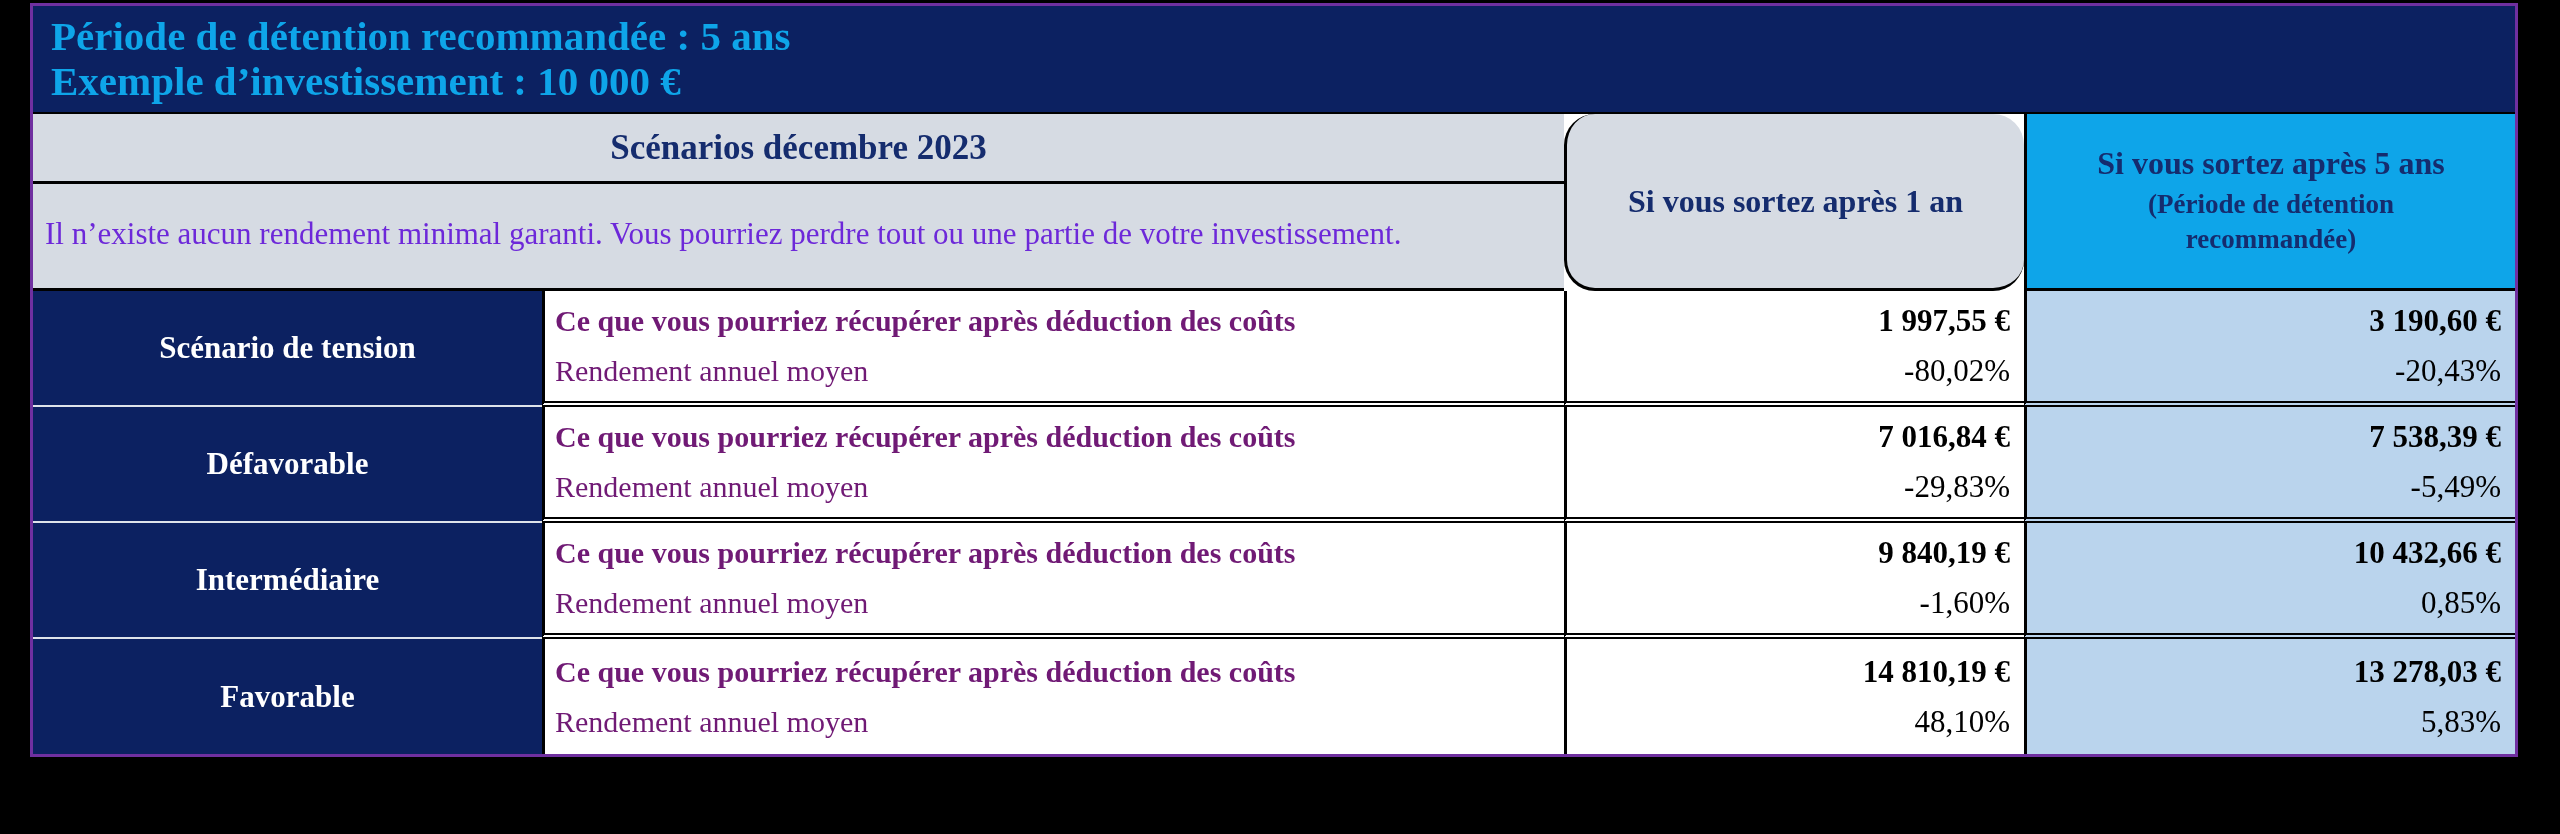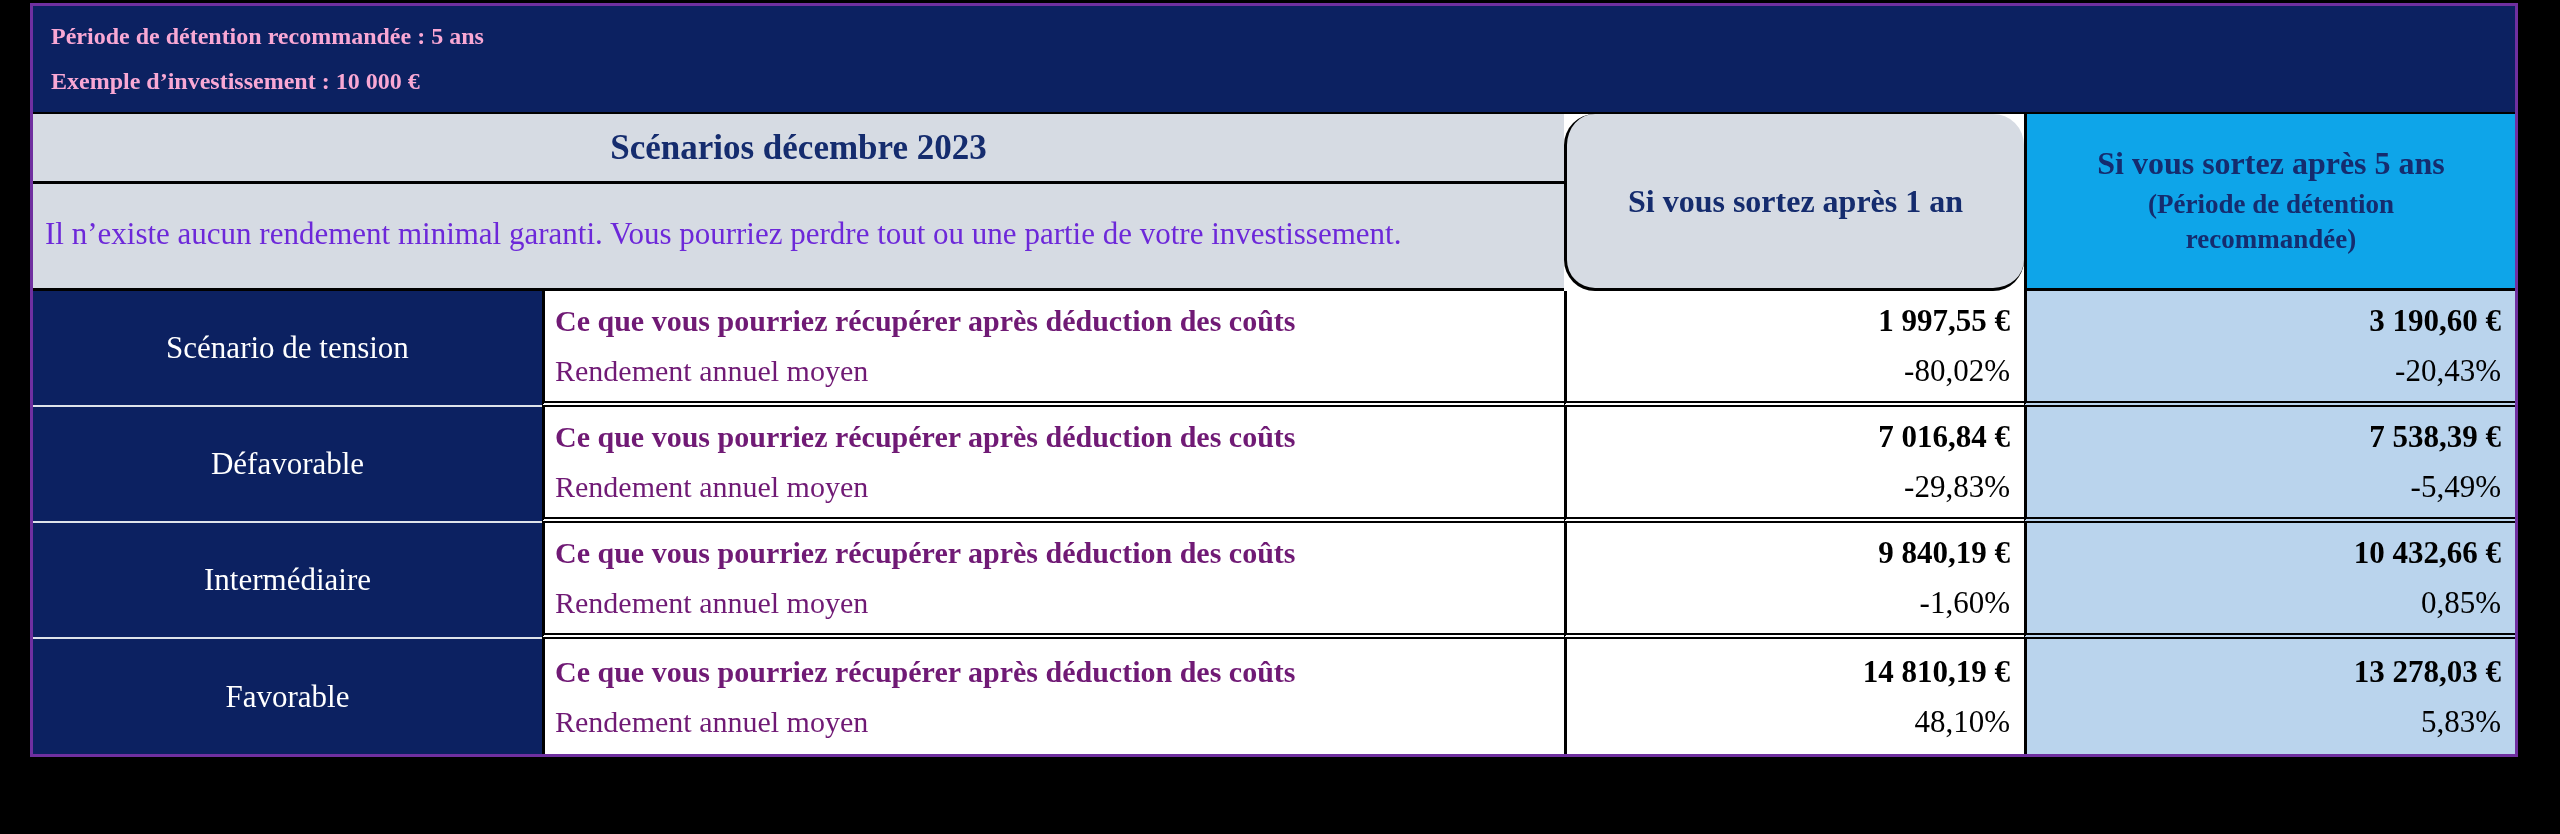--- a/index.html
+++ b/index.html
@@ -12,22 +12,22 @@
     border:3px solid #7030a0;
     display:grid;
     grid-template-columns:509px 1022px 460px 491px;
     grid-template-rows:108px 70px 107px 116px 116px 116px 115px;
     background:#fff;
   }
   .cell{box-sizing:border-box;display:flex;flex-direction:column;justify-content:center;}
 
   
   .c-top{
-    grid-area:1/1/2/5;background:#0c2161;color:#f9a8d4;font-weight:bold;
-    font-size:24px;line-height:45px;padding-left:18px;border-bottom:2px solid #000;
+    grid-area:1/1/2/5;background:#0c2161;color:#0ea5e9;font-weight:bold;
+    font-size:41px;line-height:45px;padding-left:18px;border-bottom:2px solid #000;
   }
 
   
   .c-scent{
     grid-area:2/1/3/3;background:#d6dbe3;color:#152c6e;font-weight:bold;
     font-size:35px;align-items:center;text-align:center;border-bottom:3px solid #000;
   }
 
   
   .c-note{
@@ -42,21 +42,21 @@
   }
   .c-h5{
     grid-area:2/4/4/5;background:#0ea5e9;color:#152c6e;font-weight:bold;font-size:32px;
     border-left:3px solid #000;border-bottom:3px solid #000;align-items:center;text-align:center;
   }
   .c-h5 .sub{font-size:27px;line-height:35px;max-width:400px;margin-top:5px;}
 
   
   .r0{grid-row:4}.r1{grid-row:5}.r2{grid-row:6}.r3{grid-row:7}
   .c-name{
-    grid-column:1;background:#0c2161;color:#fff;font-weight:normal;font-size:31px;
+    grid-column:1;background:#0c2161;color:#fff;font-weight:bold;font-size:31px;
     align-items:center;text-align:center;border-bottom:2px solid #dfe3ea;
   }
   .c-desc{
     grid-column:2;background:#fff;color:#701a75;font-size:30px;line-height:50px;
     padding-left:10px;border-left:3px solid #000;border-bottom:6px double #000;
   }
   .c-desc .l1{font-weight:bold;}
   .c-val{
     font-size:31px;line-height:50px;align-items:flex-end;text-align:right;
     padding-right:14px;border-left:3px solid #000;border-bottom:6px double #000;color:#000;

